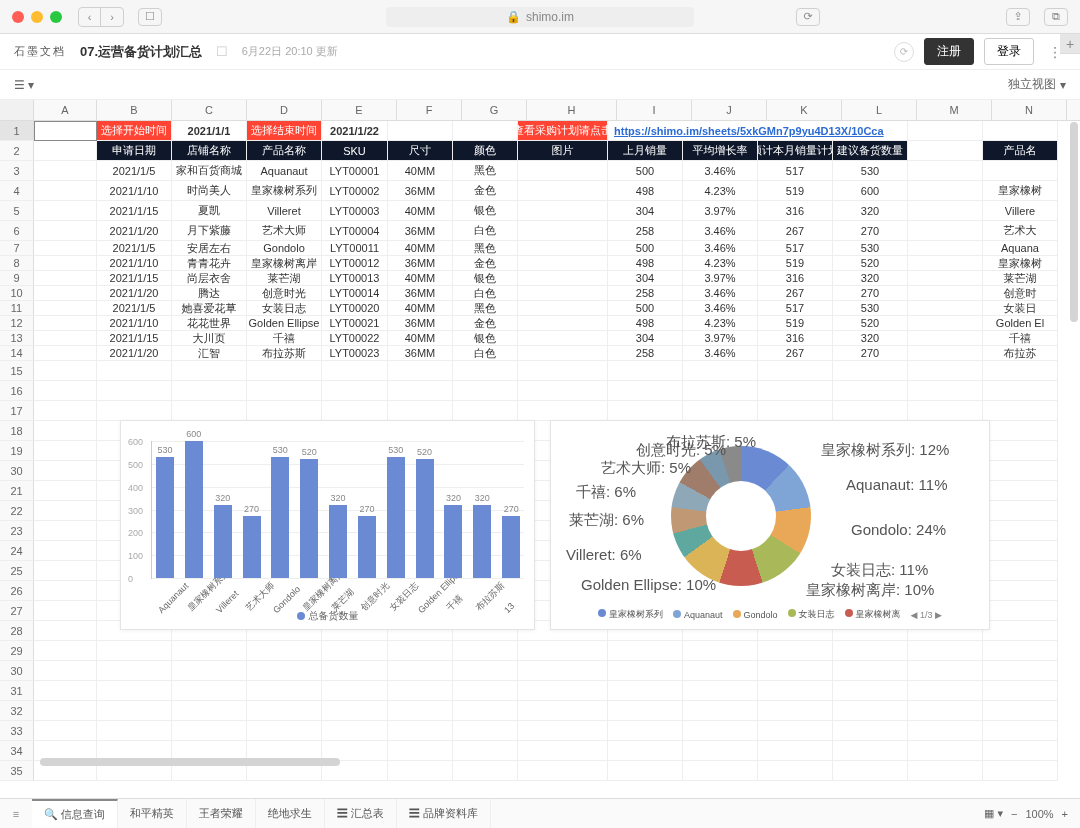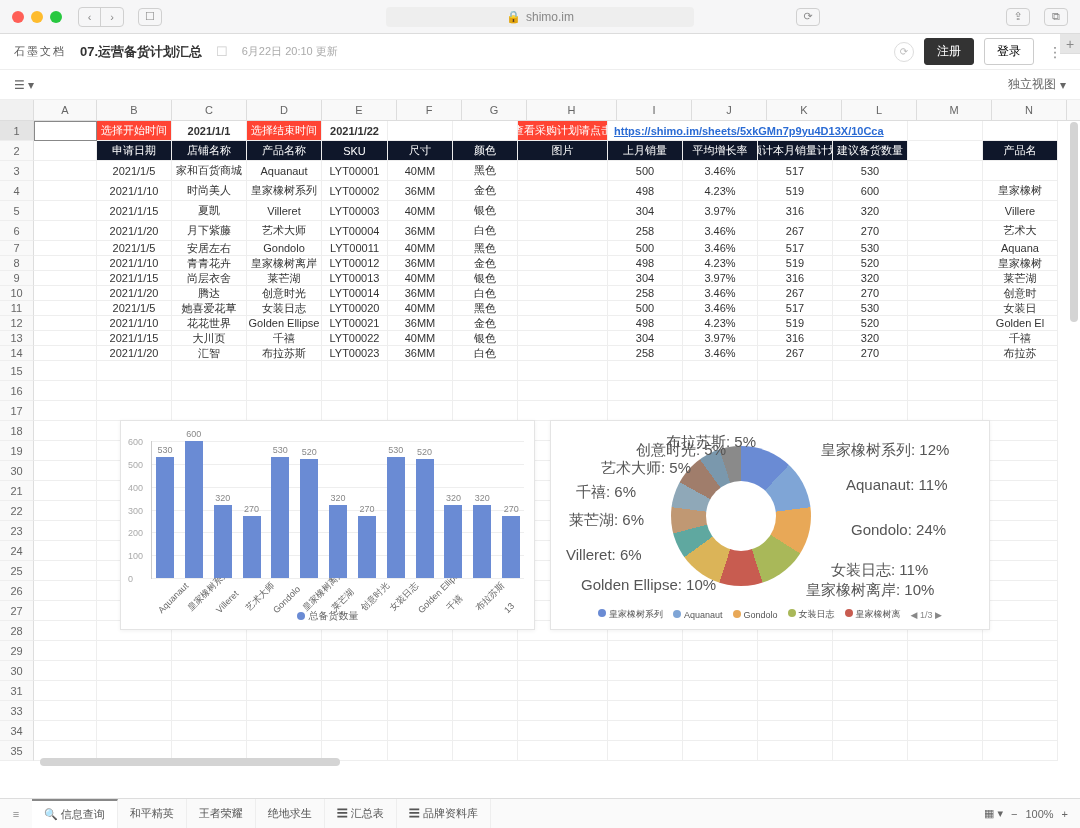--- a/index.html
+++ b/index.html
@@ -649,20 +649,37 @@
         <div class="cell cH"></div>
         <div class="cell cI"></div>
         <div class="cell cJ"></div>
         <div class="cell cK"></div>
         <div class="cell cL"></div>
         <div class="cell cM"></div>
         <div class="cell cN"></div>
       </div>
       <div class="row">
         <div class="rowhead">31</div>
+        <div class="cell cA"></div>
+        <div class="cell cB"></div>
+        <div class="cell cC"></div>
+        <div class="cell cD"></div>
+        <div class="cell cE"></div>
+        <div class="cell cF"></div>
+        <div class="cell cG"></div>
+        <div class="cell cH"></div>
+        <div class="cell cI"></div>
+        <div class="cell cJ"></div>
+        <div class="cell cK"></div>
+        <div class="cell cL"></div>
+        <div class="cell cM"></div>
+        <div class="cell cN"></div>
+      </div>
+      <div class="row">
+        <div class="rowhead">32</div>
         <div class="cell cA"></div>
         <div class="cell cB"></div>
         <div class="cell cC"></div>
         <div class="cell cD"></div>
         <div class="cell cE"></div>
         <div class="cell cF"></div>
         <div class="cell cG"></div>
         <div class="cell cH"></div>
         <div class="cell cI"></div>
         <div class="cell cJ"></div>

